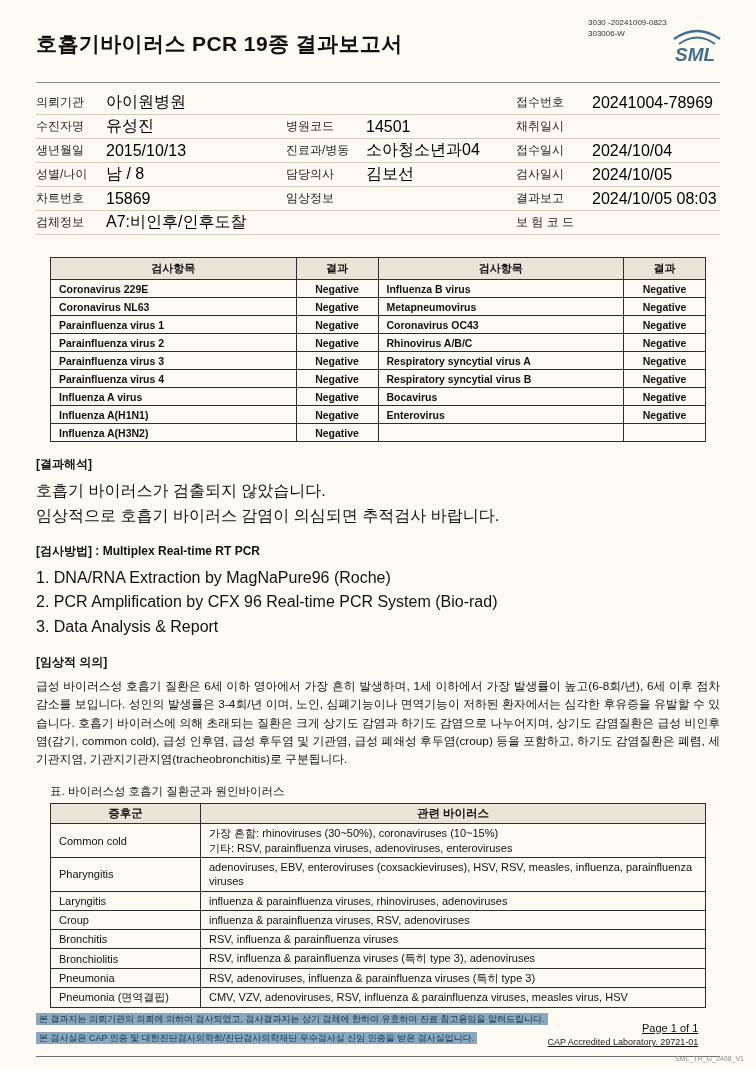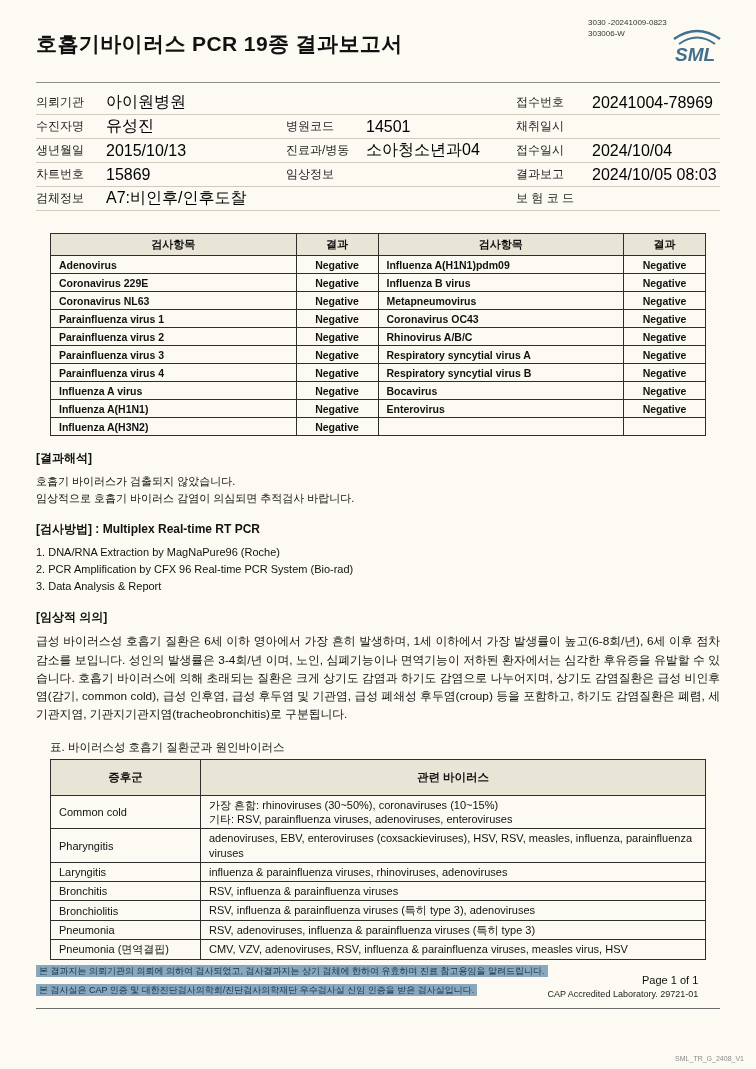--- a/index.html
+++ b/index.html
@@ -28,33 +28,33 @@
   
   .tbl-wrap { padding:0 14px; margin-top:22px; }
   table { border-collapse:collapse; width:100%; }
   .results th { background:#e9e5d6; border:1px solid #2e2e2e; font-size:11px; font-weight:700; padding:3px 4px; }
   .results td { border:1px solid #2e2e2e; font-size:10.5px; font-weight:700; padding:2.5px 8px; height:17px; }
   .results td.res { text-align:center; }
 
   
   .sec { margin-top:14px; }
   .sec-title { font-weight:700; font-size:12px; margin:14px 0 6px; }
-  .sec-line { font-size:11px; line-height:1.55; }
+  .sec-line { font-size:16px; line-height:1.55; }
   .clinical-text { font-size:11.8px; line-height:1.55; text-align:justify; }
 
   
   .caption { font-size:11.5px; margin:16px 14px 4px; }
-  .disease th { background:#e9e5d6; border:1px solid #2e2e2e; font-size:11.5px; font-weight:700; padding:10px; }
+  .disease th { background:#e9e5d6; border:1px solid #2e2e2e; font-size:11.5px; font-weight:700; padding:2px; }
   .disease td { border:1px solid #2e2e2e; font-size:11px; padding:2px 8px; vertical-align:middle; }
   .prewrap { white-space:pre-line; line-height:1.3; }
 
   
   .footrow { display:flex; justify-content:flex-start; align-items:flex-end; }
   .hl { background:#89a7bd; color:#16344f; font-size:9px; padding:1px 3px; line-height:1.7; }
-  .pginfo { text-align:right; }
+  .pginfo { text-align:right;text-decoration:underline; }
   .pg { font-size:11px; margin-bottom:3px; }
   .cap { font-size:9px; color:#222; }
   .bottom-rule { border:none; border-top:1px solid #6d6d6d; margin:9px 36px 0; }
   .footer { display:flex; align-items:flex-start; gap:26px; padding:10px 36px 0; position:relative; }
   .doc-version { position:absolute; right:12px; bottom:7px; font-size:7px; color:#8a8a8a; }
 </style>
 </head>
 <body>
 
 <div class="content">
@@ -92,20 +92,28 @@
       <span class="il">채취일시</span>
       <span class="iv"></span>
     </div>
     <div class="irow">
       <span class="il">생년월일</span>
       <span class="iv">2015/10/13</span>
       <span class="il">진료과/병동</span>
       <span class="iv">소아청소년과04</span>
       <span class="il">접수일시</span>
       <span class="iv">2024/10/04</span>
+    </div>
+    <div class="irow">
+      <span class="il">성별/나이</span>
+      <span class="iv">남 / 8</span>
+      <span class="il">담당의사</span>
+      <span class="iv">김보선</span>
+      <span class="il">검사일시</span>
+      <span class="iv">2024/10/05</span>
     </div>
     <div class="irow">
       <span class="il">차트번호</span>
       <span class="iv">15869</span>
       <span class="il">임상정보</span>
       <span class="iv"></span>
       <span class="il">결과보고</span>
       <span class="iv">2024/10/05 08:03</span>
     </div>
     <div class="irow">
@@ -129,26 +137,20 @@
       <thead>
         <tr>
           <th>검사항목</th>
           <th>결과</th>
           <th>검사항목</th>
           <th>결과</th>
         </tr>
       </thead>
       <tbody>
         <tr>
-          <td>Adenovirus</td>
-          <td class="res">Negative</td>
-          <td>Influenza A(H1N1)pdm09</td>
-          <td class="res">Negative</td>
-        </tr>
-        <tr>
           <td>Coronavirus 229E</td>
           <td class="res">Negative</td>
           <td>Influenza B virus</td>
           <td class="res">Negative</td>
         </tr>
         <tr>
           <td>Coronavirus NL63</td>
           <td class="res">Negative</td>
           <td>Metapneumovirus</td>
           <td class="res">Negative</td>
@@ -239,20 +241,24 @@
         </tr>
         <tr>
           <td>Pharyngitis</td>
           <td class="prewrap">adenoviruses, EBV, enteroviruses (coxsackieviruses), HSV, RSV, measles, influenza, parainfluenza viruses</td>
         </tr>
         <tr>
           <td>Laryngitis</td>
           <td class="prewrap">influenza &amp; parainfluenza viruses, rhinoviruses, adenoviruses</td>
         </tr>
         <tr>
+          <td>Croup</td>
+          <td class="prewrap">influenza &amp; parainfluenza viruses, RSV, adenoviruses</td>
+        </tr>
+        <tr>
           <td>Bronchitis</td>
           <td class="prewrap">RSV, influenza &amp; parainfluenza viruses</td>
         </tr>
         <tr>
           <td>Bronchiolitis</td>
           <td class="prewrap">RSV, influenza &amp; parainfluenza viruses (특히 type 3), adenoviruses</td>
         </tr>
         <tr>
           <td>Pneumonia</td>
           <td class="prewrap">RSV, adenoviruses, influenza &amp; parainfluenza viruses (특히 type 3)</td>

